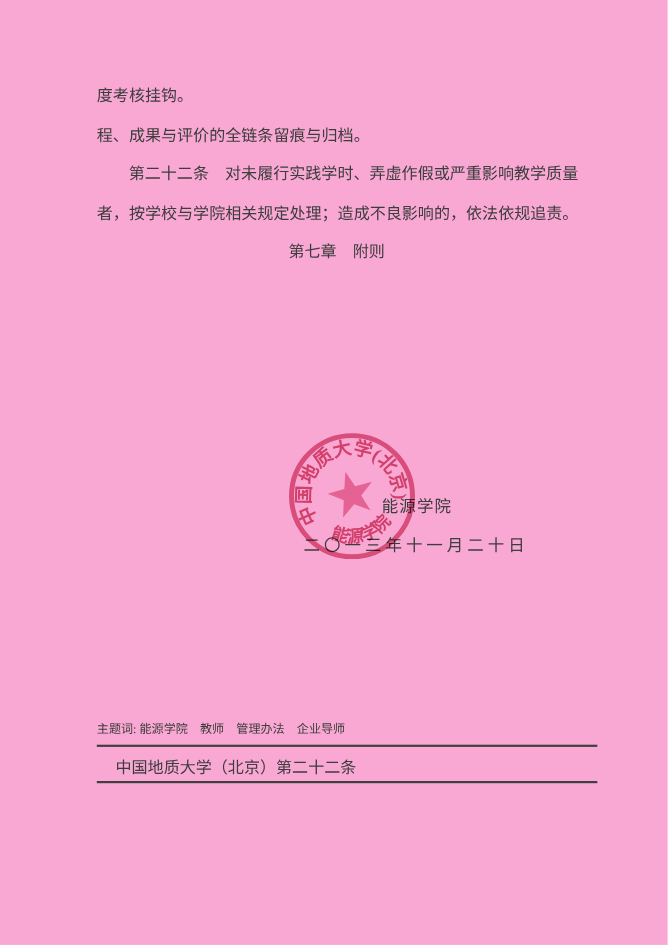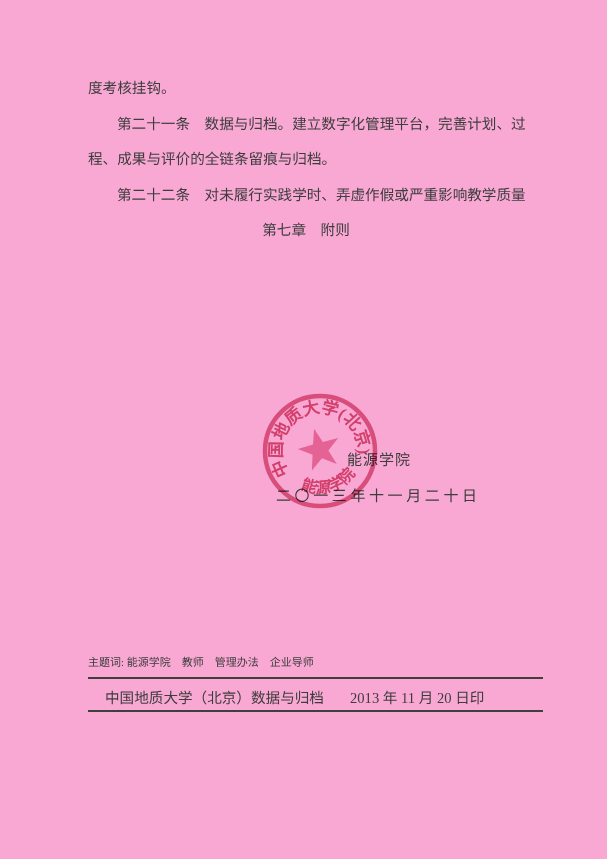--- a/index.html
+++ b/index.html
@@ -94,23 +94,23 @@
     white-space: nowrap;
   }
 </style>
 </head>
 <body>
 
 <div class="page">
 
   <div class="doc-body">
     <div class="doc-line">度考核挂钩。</div>
-    <div class="doc-line indent">第二十一条　数据与归档。建立数字化管理平台，完善计划、过</div>
     <div class="doc-line">程、成果与评价的全链条留痕与归档。</div>
     <div class="doc-line indent">第二十二条　对未履行实践学时、弄虚作假或严重影响教学质量</div>
+    <div class="doc-line">者，按学校与学院相关规定处理；造成不良影响的，依法依规追责。</div>
     <div class="doc-line center">第七章　附则</div>
   </div>
 
   <div class="sig-org">能源学院</div>
   <div class="sig-date">二〇一三年十一月二十日</div>
 
   <svg class="seal" viewBox="0 0 124 124" aria-hidden="true">
     <circle cx="62" cy="62" r="55" fill="none" stroke="#d6537a" stroke-width="4.5" opacity="0.92"></circle>
     <g transform="rotate(-15 62 62)">
       <path id="seal-arc-top" d="M 27 76.9 A 38 38 0 1 1 97 76.9" fill="none"></path>
@@ -121,17 +121,16 @@
       <path id="seal-arc-bottom" d="M 32.3 91.7 A 42 42 0 0 0 91.7 91.7" fill="none"></path>
       <text font-size="15.5" fill="#d2496e">
         <textPath href="#seal-arc-bottom" startOffset="2" textLength="62" lengthAdjust="spacingAndGlyphs">能源学院</textPath>
       </text>
     </g>
   </svg>
 
   <div class="keywords">主题词: 能源学院　教师　管理办法　企业导师</div>
 
   <div class="rule rule-top"></div>
-  <div class="footer-issuer">中国地质大学（北京）数据与归档</div>
-  <div class="footer-date">2013 年 11 月 20 日印</div>
+  <div class="footer-issuer">中国地质大学（北京）第二十二条</div>
   <div class="rule rule-bottom"></div>
 
 </div>
 
 </body></html>

